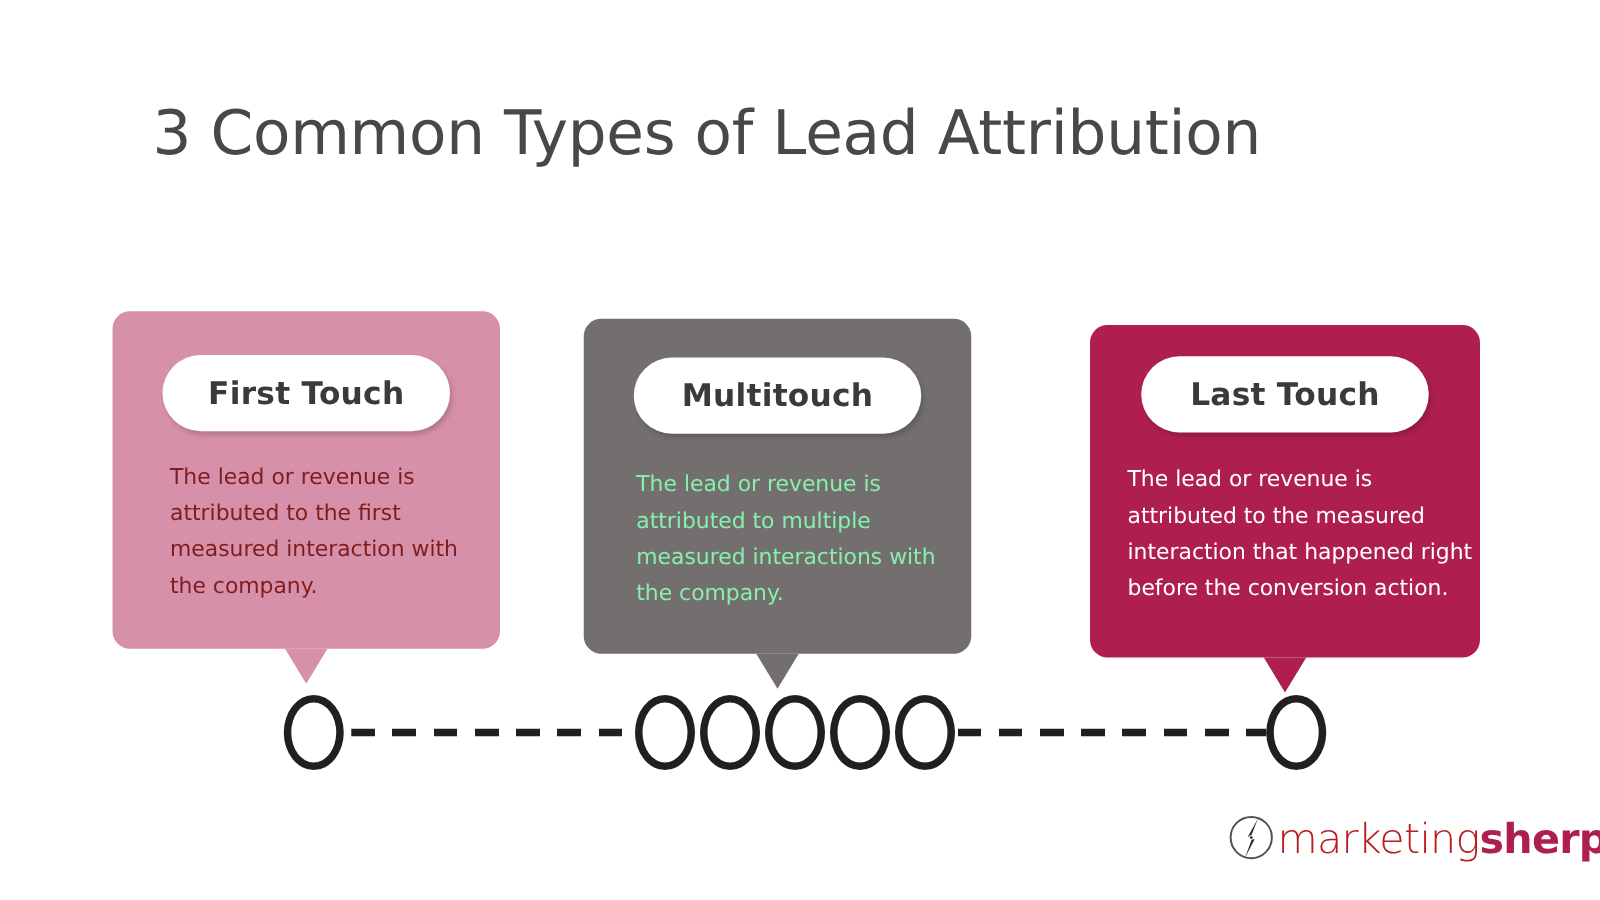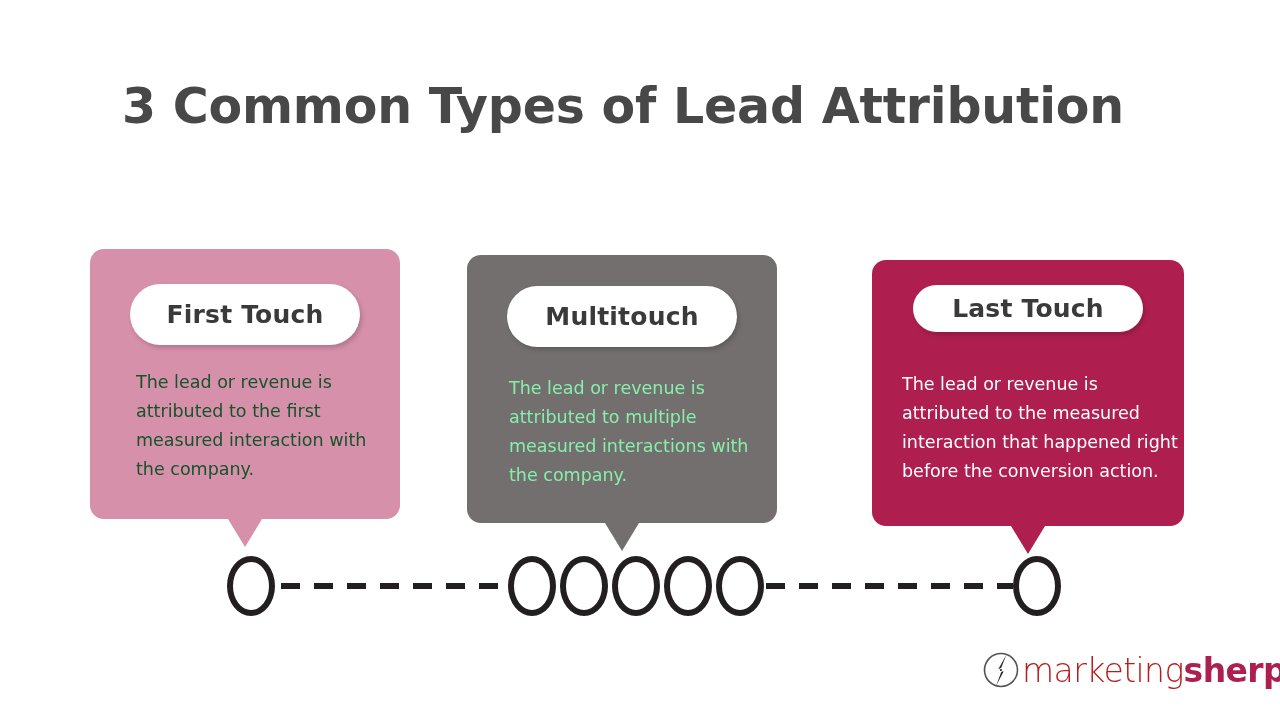--- a/index.html
+++ b/index.html
@@ -21,21 +21,21 @@
     background: #ffffff;
   }
 
   
   .slide-title {
     position: absolute;
     left: 122px;
     top: 79px;
     font-family: "DejaVu Sans", "Liberation Sans", sans-serif;
     font-size: 49px;
-    font-weight: 700;
+    font-weight: 400;
     color: #484848;
     letter-spacing: -0.2px;
     white-space: nowrap;
     line-height: 1.15;
   }
 
   
   .card {
     position: absolute;
     border-radius: 14px;
@@ -91,21 +91,21 @@
 
   
   #card-multi  { left: 467px; top: 255px; width: 310px; height: 268px; }
   #card-multi  .card-tail { border-top-color: #746f6f; }
   #card-multi  .card-pill { top: 31px; width: 230px; height: 61px; }
   #card-multi  .card-body { left: 42px; top: 119px; width: 250px; }
 
   
   #card-last   { left: 872px; top: 260px; width: 312px; height: 266px; }
   #card-last   .card-tail { border-top-color: #ae1f50; }
-  #card-last   .card-pill { top: 25px; width: 230px; height: 47px; }
+  #card-last   .card-pill { top: 25px; width: 230px; height: 61px; }
   #card-last   .card-body { left: 30px; top: 110px; width: 280px; }
 
   
   .timeline {
     position: absolute;
     left: 0;
     top: 556px;
     width: 1280px;
     height: 64px;
   }
@@ -154,21 +154,21 @@
 <body>
 
 <div class="slide" style="background: rgb(255, 255, 255);">
 
   <div class="slide-title" style="color: rgb(72, 72, 72);">3 Common Types of Lead Attribution</div>
 
   <div class="card" id="card-first" style="background: rgb(214, 144, 169);">
     <div class="card-pill">
       <span class="card-pill-label">First Touch</span>
     </div>
-    <div class="card-body" style="color: #14532d;">The lead or revenue is attributed to the first measured interaction with the company.</div>
+    <div class="card-body" style="color: #7f1d1d;">The lead or revenue is attributed to the first measured interaction with the company.</div>
     <div class="card-tail" style="border-top-color: rgb(214, 144, 169);"></div>
   </div>
 
   <div class="card" id="card-multi" style="background: rgb(116, 111, 111);">
     <div class="card-pill">
       <span class="card-pill-label">Multitouch</span>
     </div>
     <div class="card-body" style="color: #86efac;">The lead or revenue is attributed to multiple measured interactions with the company.</div>
     <div class="card-tail" style="border-top-color: rgb(116, 111, 111);"></div>
   </div>

